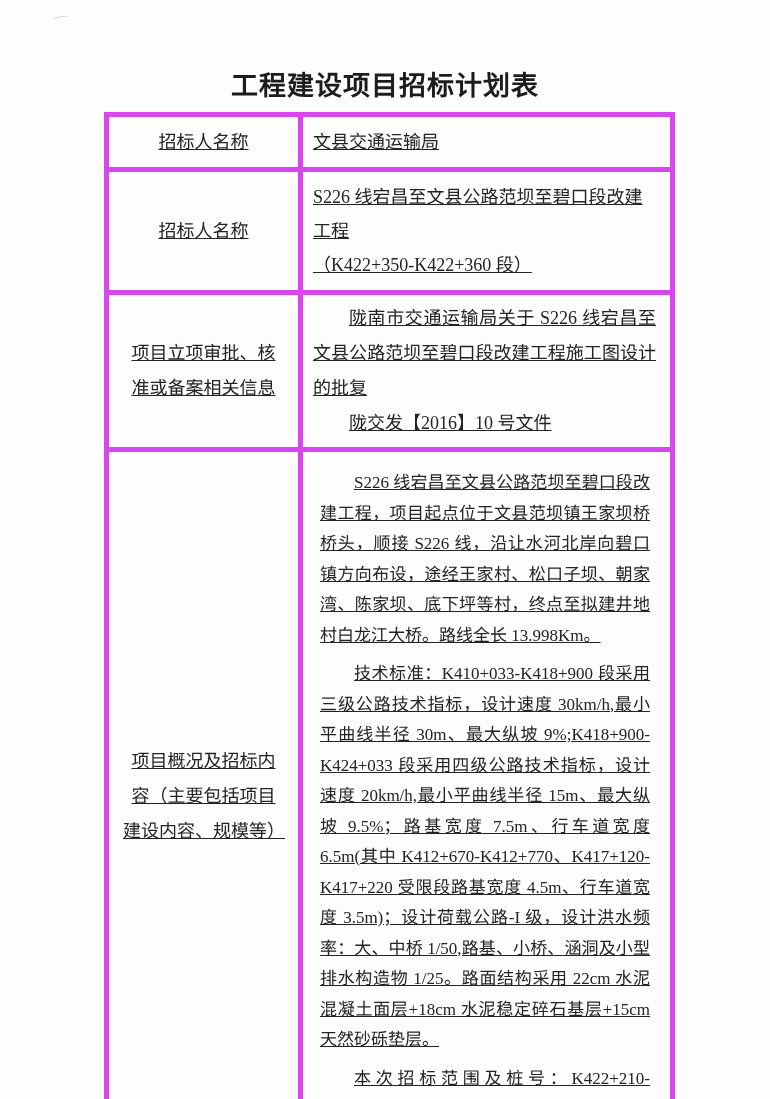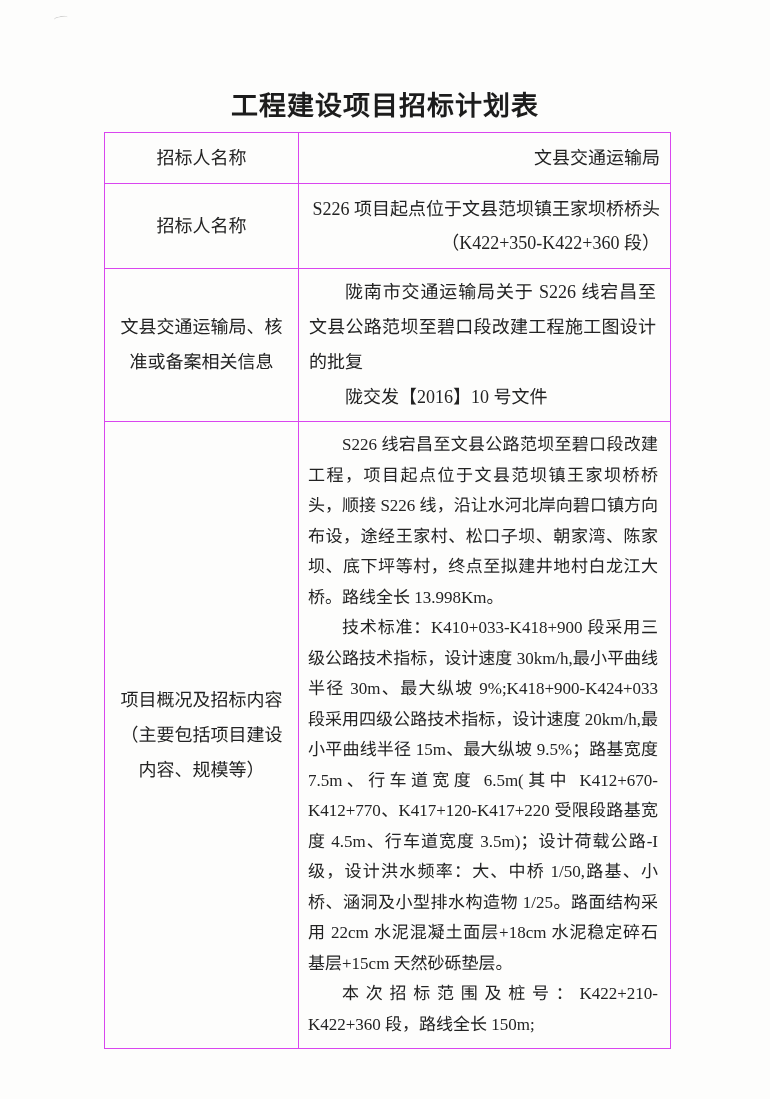--- a/index.html
+++ b/index.html
@@ -17,59 +17,60 @@
   .scan-artifact {
     position: absolute;
     left: 54px; top: 16px;
     width: 14px; height: 5px;
     border-top: 1px solid #b9b9b9;
     border-radius: 50%;
     transform: rotate(-10deg);
     opacity: .7;
   }
   .doc-title {
-    padding-top: 84px;
+    padding-top: 64px;
     text-align: center;
     font-size: 27px;
     font-weight: bold;
     letter-spacing: 1px;
     color: #1c1c1c;
   }
   table.bid-table {
     border-collapse: collapse;
     table-layout: fixed;
     width: 566px;
     margin-left: 104px;
     margin-top: 9px;
   }
   .bid-table td {
-    border: 1px solid #d946ef;
+    border: 5px solid #d946ef;
     font-size: 18px;
     vertical-align: middle;
+    text-decoration: underline;
   }
   .bid-table col.c-label { width: 194px; }
   .bid-table col.c-value { width: 372px; }
   td.label-cell {
     text-align: center;
     padding: 4px 14px;
     line-height: 35px;
   }
   td.value-center {
-    text-align: right;
+    text-align: left;
     padding: 8px 10px;
     line-height: 34px;
   }
   td.value-left {
     text-align: justify;
     padding: 6px 14px 6px 10px;
   }
   td.row4-value { line-height: 35px; }
   td.row4-value p { text-indent: 2em; margin: 0; }
   td.row5-value { line-height: 30.5px; font-size: 17px; padding: 8px 12px 8px 9px; }
-  td.row5-value p { text-indent: 2em; margin: 0; }
+  td.row5-value p { text-indent: 2em; margin: 8px; }
   .r1 td { height: 47px; }
   .r2 td { height: 66px; }
   .r3 td { height: 50px; }
   .r4 td { height: 91px; }
   .r5 td { height: 554px; }
 </style>
 </head>
 <body>
 
 <div class="page">
@@ -85,28 +86,28 @@
 
     <tbody>
         <tr class="r1">
       <td class="label-cell">招标人名称</td>
       <td class="value-center">文县交通运输局</td>
     </tr>
 
     <tr class="r2">
       <td class="label-cell">招标人名称</td>
       <td class="value-center">
-        <div>S226 项目起点位于文县范坝镇王家坝桥桥头</div>
+        <div>S226 线宕昌至文县公路范坝至碧口段改建工程</div>
         <div>（K422+350-K422+360 段）</div>
       </td>
     </tr>
 
 
     <tr class="r4">
-      <td class="label-cell">文县交通运输局、核准或备案相关信息</td>
+      <td class="label-cell">项目立项审批、核准或备案相关信息</td>
       <td class="value-left row4-value">
         <p>陇南市交通运输局关于 S226 线宕昌至文县公路范坝至碧口段改建工程施工图设计的批复</p>
         <p>陇交发【2016】10 号文件</p>
       </td>
     </tr>
 
     <tr class="r5">
       <td class="label-cell">项目概况及招标内容（主要包括项目建设内容、规模等）</td>
       <td class="value-left row5-value">
         <p>S226 线宕昌至文县公路范坝至碧口段改建工程，项目起点位于文县范坝镇王家坝桥桥头，顺接 S226 线，沿让水河北岸向碧口镇方向布设，途经王家村、松口子坝、朝家湾、陈家坝、底下坪等村，终点至拟建井地村白龙江大桥。路线全长 13.998Km。</p>

